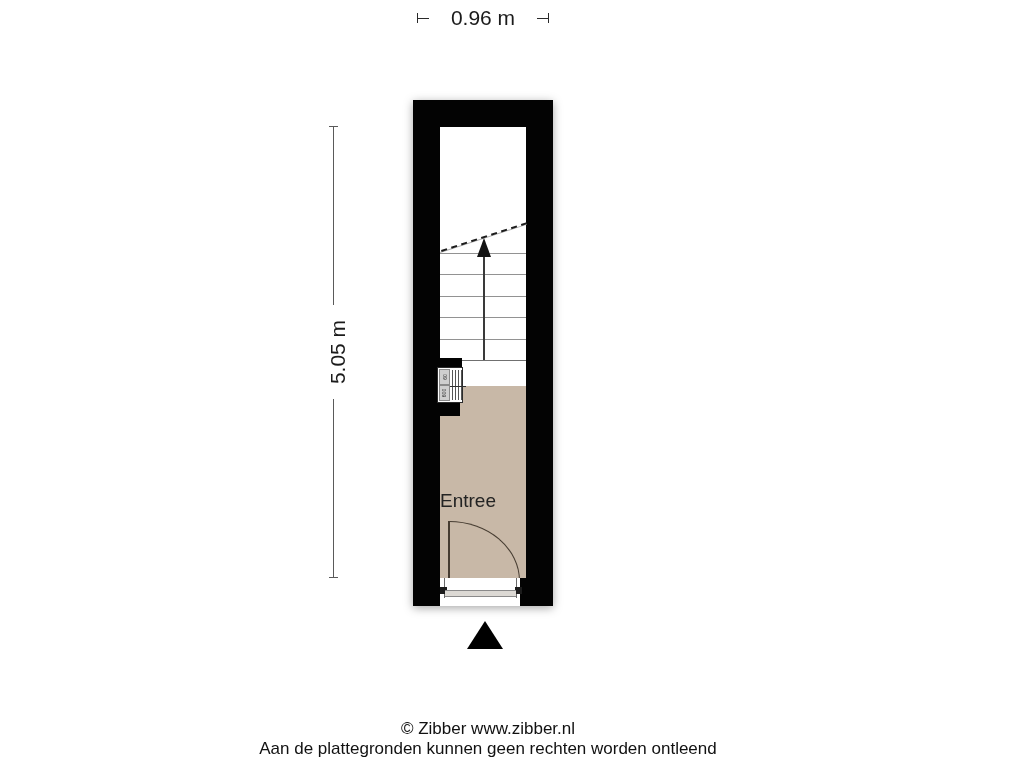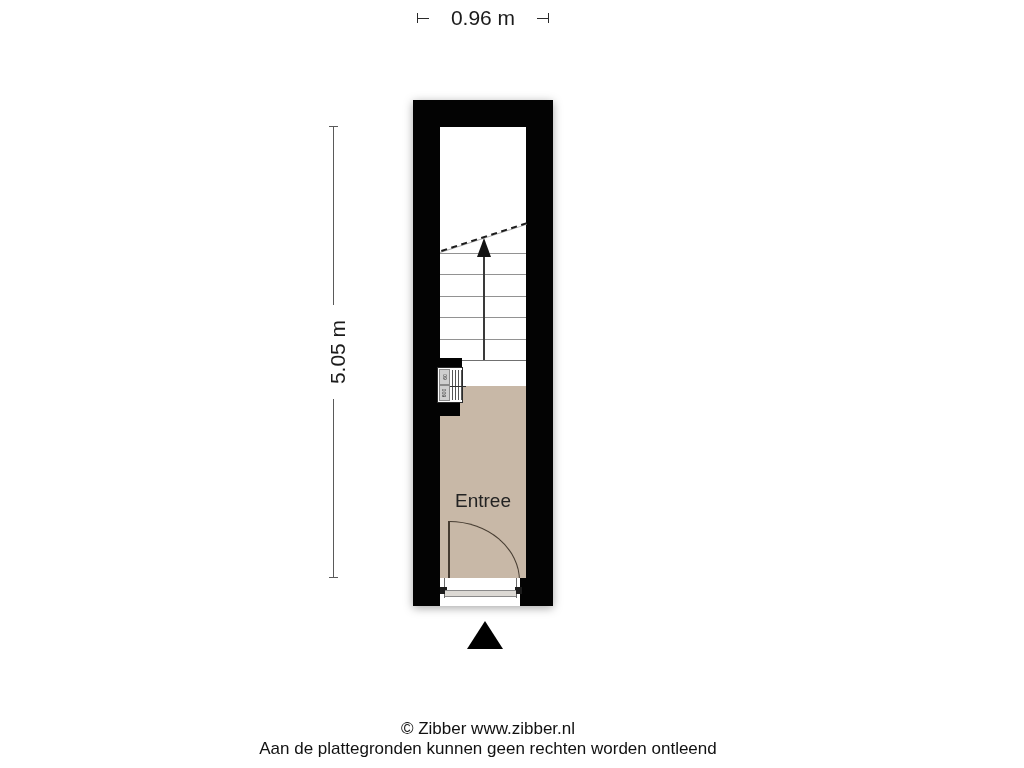--- a/index.html
+++ b/index.html
@@ -75,21 +75,21 @@
     background: #cfcfcf; border: 1px solid #8a8a8a;
     overflow: hidden; display: flex; align-items: center; justify-content: center;
   }
   .meter-label span {
     font-size: 5px; color: #333; transform: rotate(-90deg); white-space: nowrap;
   }
   .stripe { position: absolute; top: 2px; width: 1px; height: 30px; background: #555; }
 
   .room-label {
     left: 440px; top: 490px; width: 86px;
-    text-align: center; font-size: 19px; color: #232323;
+    font-size: 19px; color: #232323;
   }
 
   .door-leaf { left: 448px; top: 521px; width: 1.5px; height: 60px; background: #463c31; }
   .door-arc {
     left: 449px; top: 521px; width: 71px; height: 60px;
     border-top: 1.5px solid #463c31; border-right: 1.5px solid #463c31;
     border-top-right-radius: 100% 100%;
   }
 
   .bottom-wall-left  { left: 413px; top: 578px; width: 27px; height: 28px; background: #030303; }

